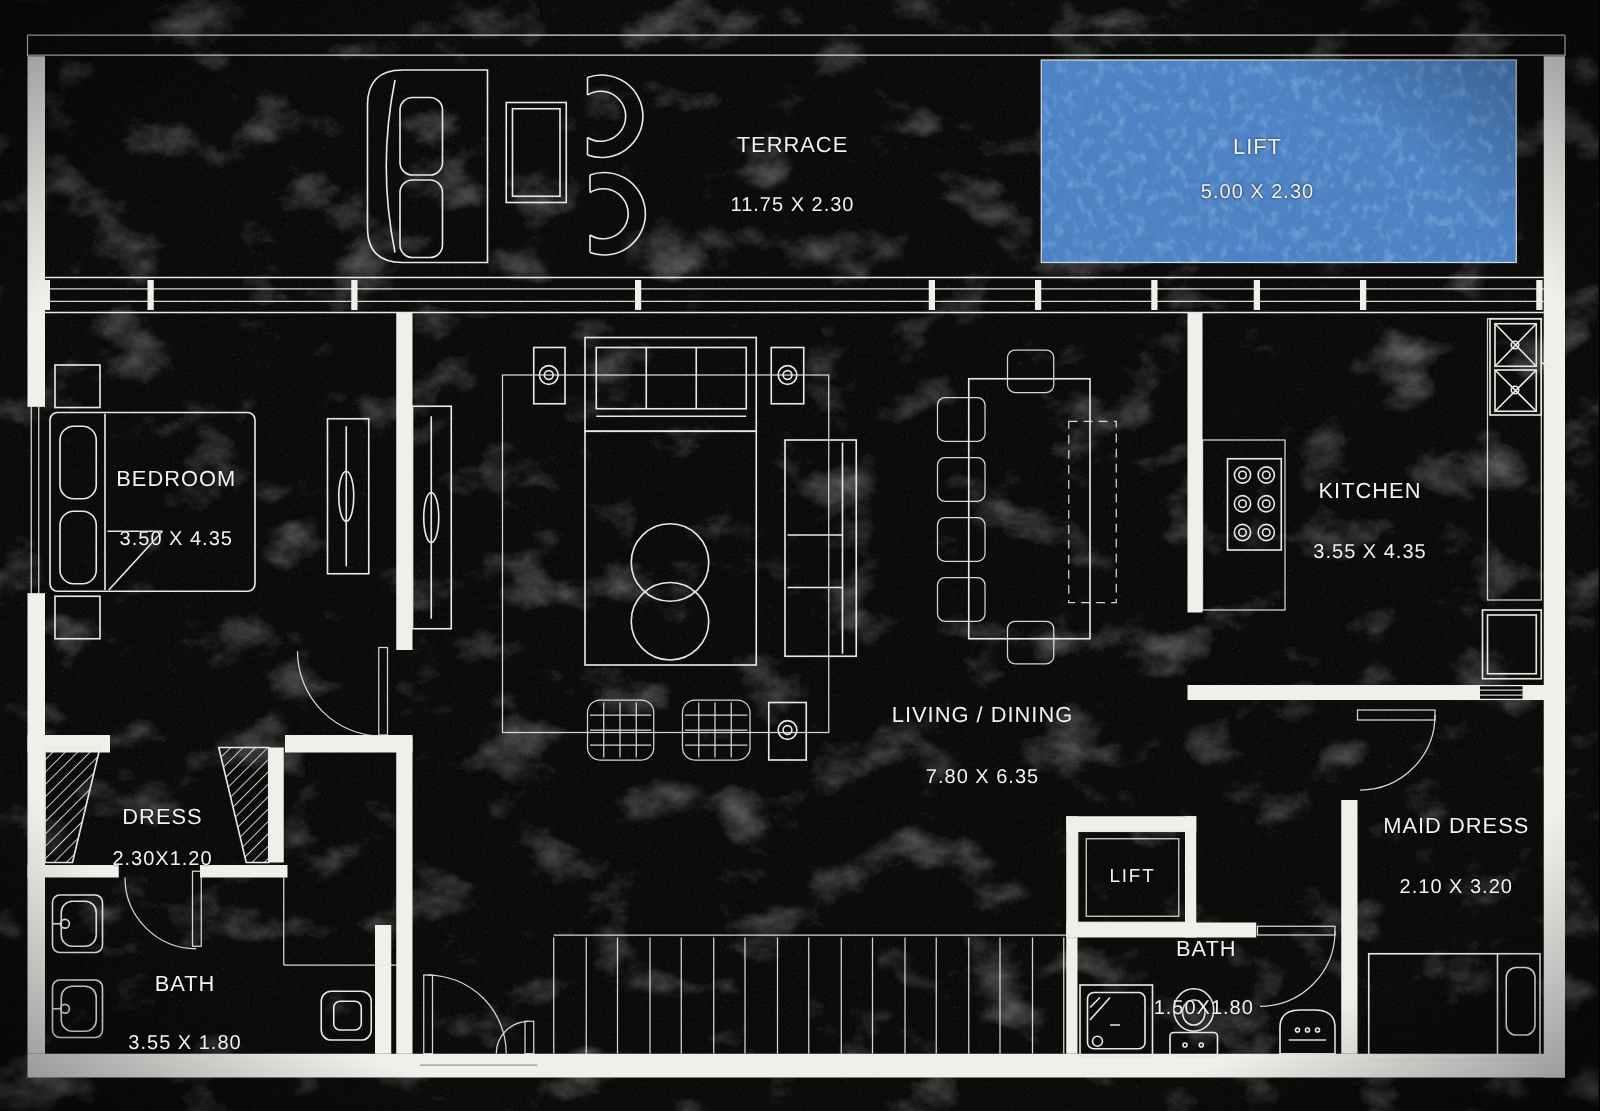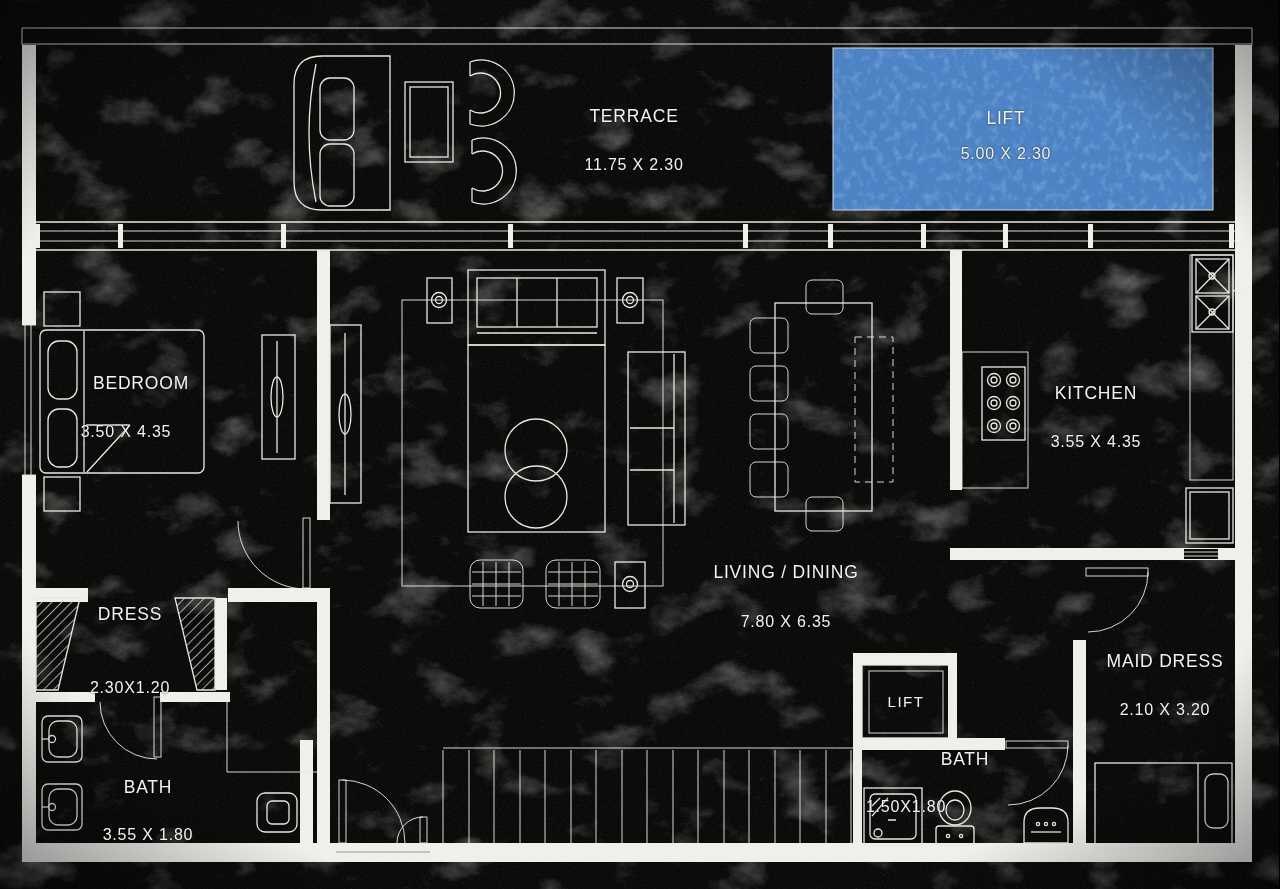--- a/index.html
+++ b/index.html
@@ -365,35 +365,35 @@
   <rect x="0" y="0" width="1280" height="889" fill="url(#vig)"></rect>
 </svg>
 
 <div class="lbl name" style="left:634px;top:116px">TERRACE</div>
 <div class="lbl dims" style="left:634px;top:141px">11.75 X 2.30</div>
 
 <div class="lbl name" style="left:1006px;top:118px">LIFT</div>
 <div class="lbl dims" style="left:1006px;top:130px">5.00 X 2.30</div>
 
 <div class="lbl name" style="left:141px;top:383px">BEDROOM</div>
-<div class="lbl dims" style="left:126px;top:408px">3.50 X 4.35</div>
+<div class="lbl dims" style="left:141px;top:408px">3.50 X 4.35</div>
 
 <div class="lbl name" style="left:1096px;top:393px">KITCHEN</div>
 <div class="lbl dims" style="left:1096px;top:418px">3.55 X 4.35</div>
 
 <div class="lbl name" style="left:786px;top:572px">LIVING / DINING</div>
 <div class="lbl dims" style="left:786px;top:598px">7.80 X 6.35</div>
 
-<div class="lbl name" style="left:130px;top:614px">DRESS</div>
+<div class="lbl name" style="left:130px;top:654px">DRESS</div>
 <div class="lbl dims" style="left:130px;top:664px">2.30X1.20</div>
 
 <div class="lbl name" style="left:148px;top:787px">BATH</div>
 <div class="lbl dims" style="left:148px;top:811px">3.55 X 1.80</div>
 
 <div class="lbl small" style="left:906px;top:701px">LIFT</div>
 
 <div class="lbl name" style="left:965px;top:759px">BATH</div>
-<div class="lbl dims" style="left:906px;top:783px">1.50X1.80</div>
+<div class="lbl dims" style="left:963px;top:783px">1.50X1.80</div>
 
 <div class="lbl name" style="left:1165px;top:661px">MAID DRESS</div>
 <div class="lbl dims" style="left:1165px;top:686px">2.10 X 3.20</div>
 
 </div>
 
 </body></html>

